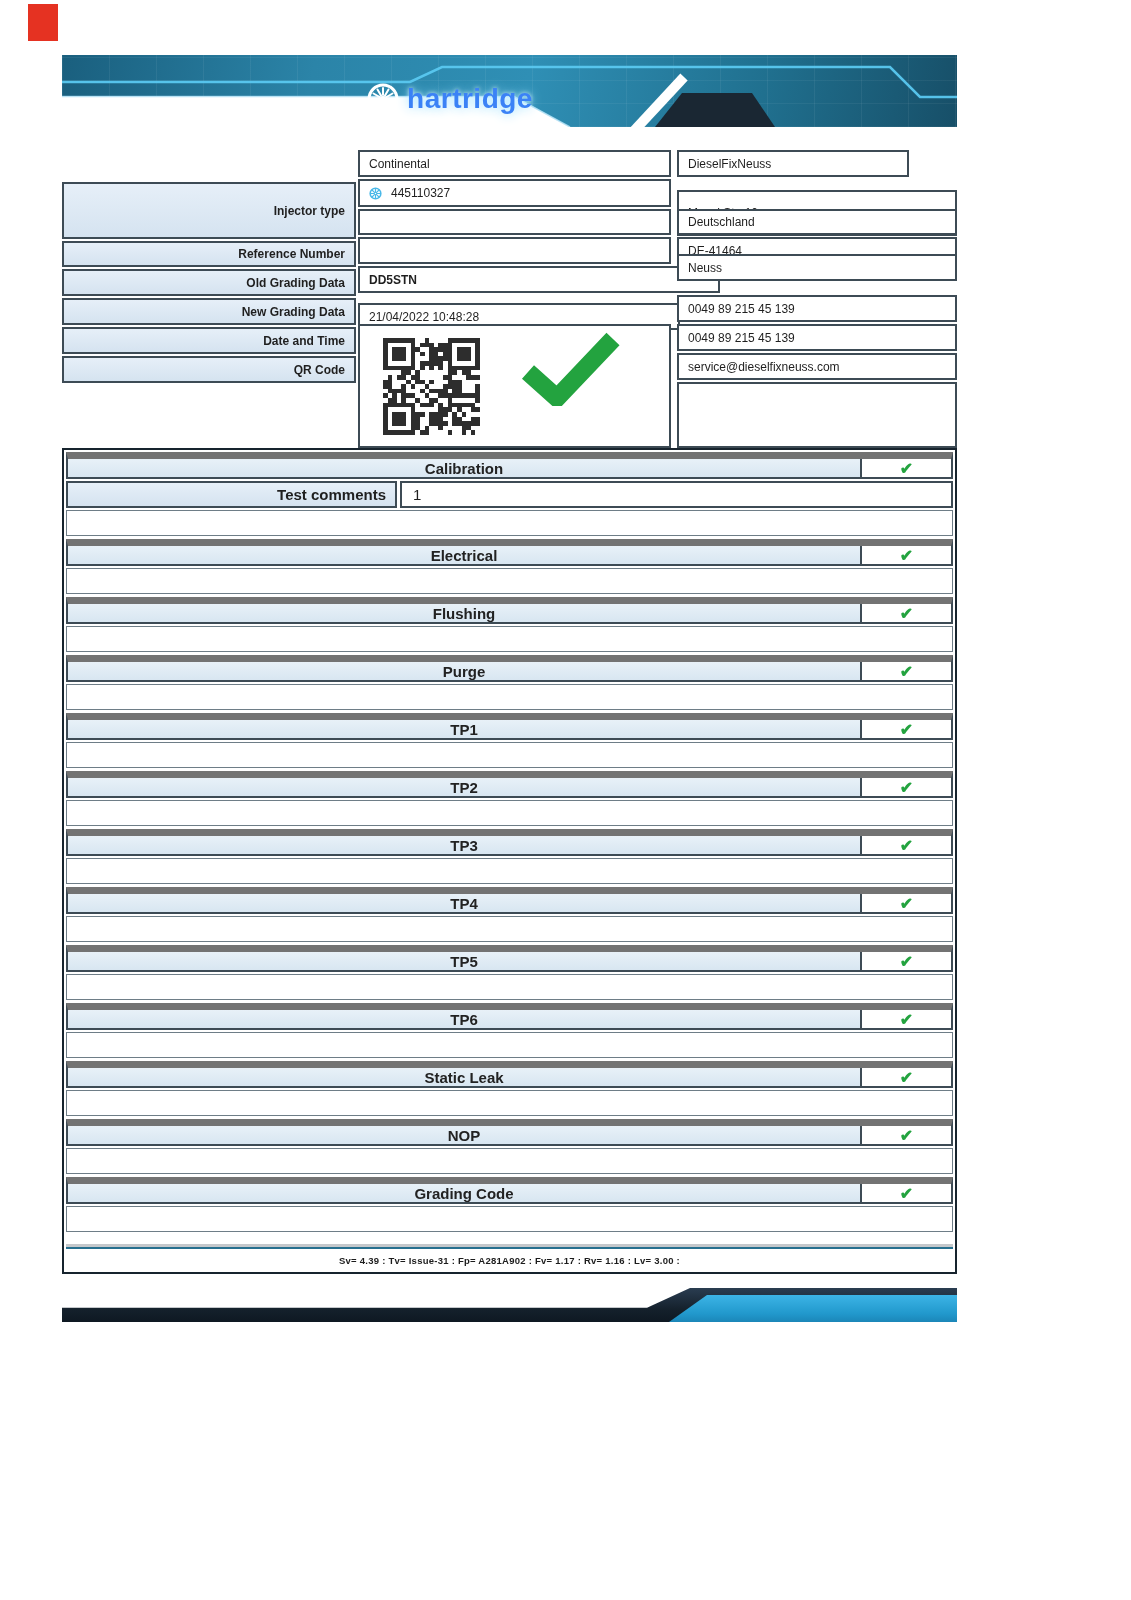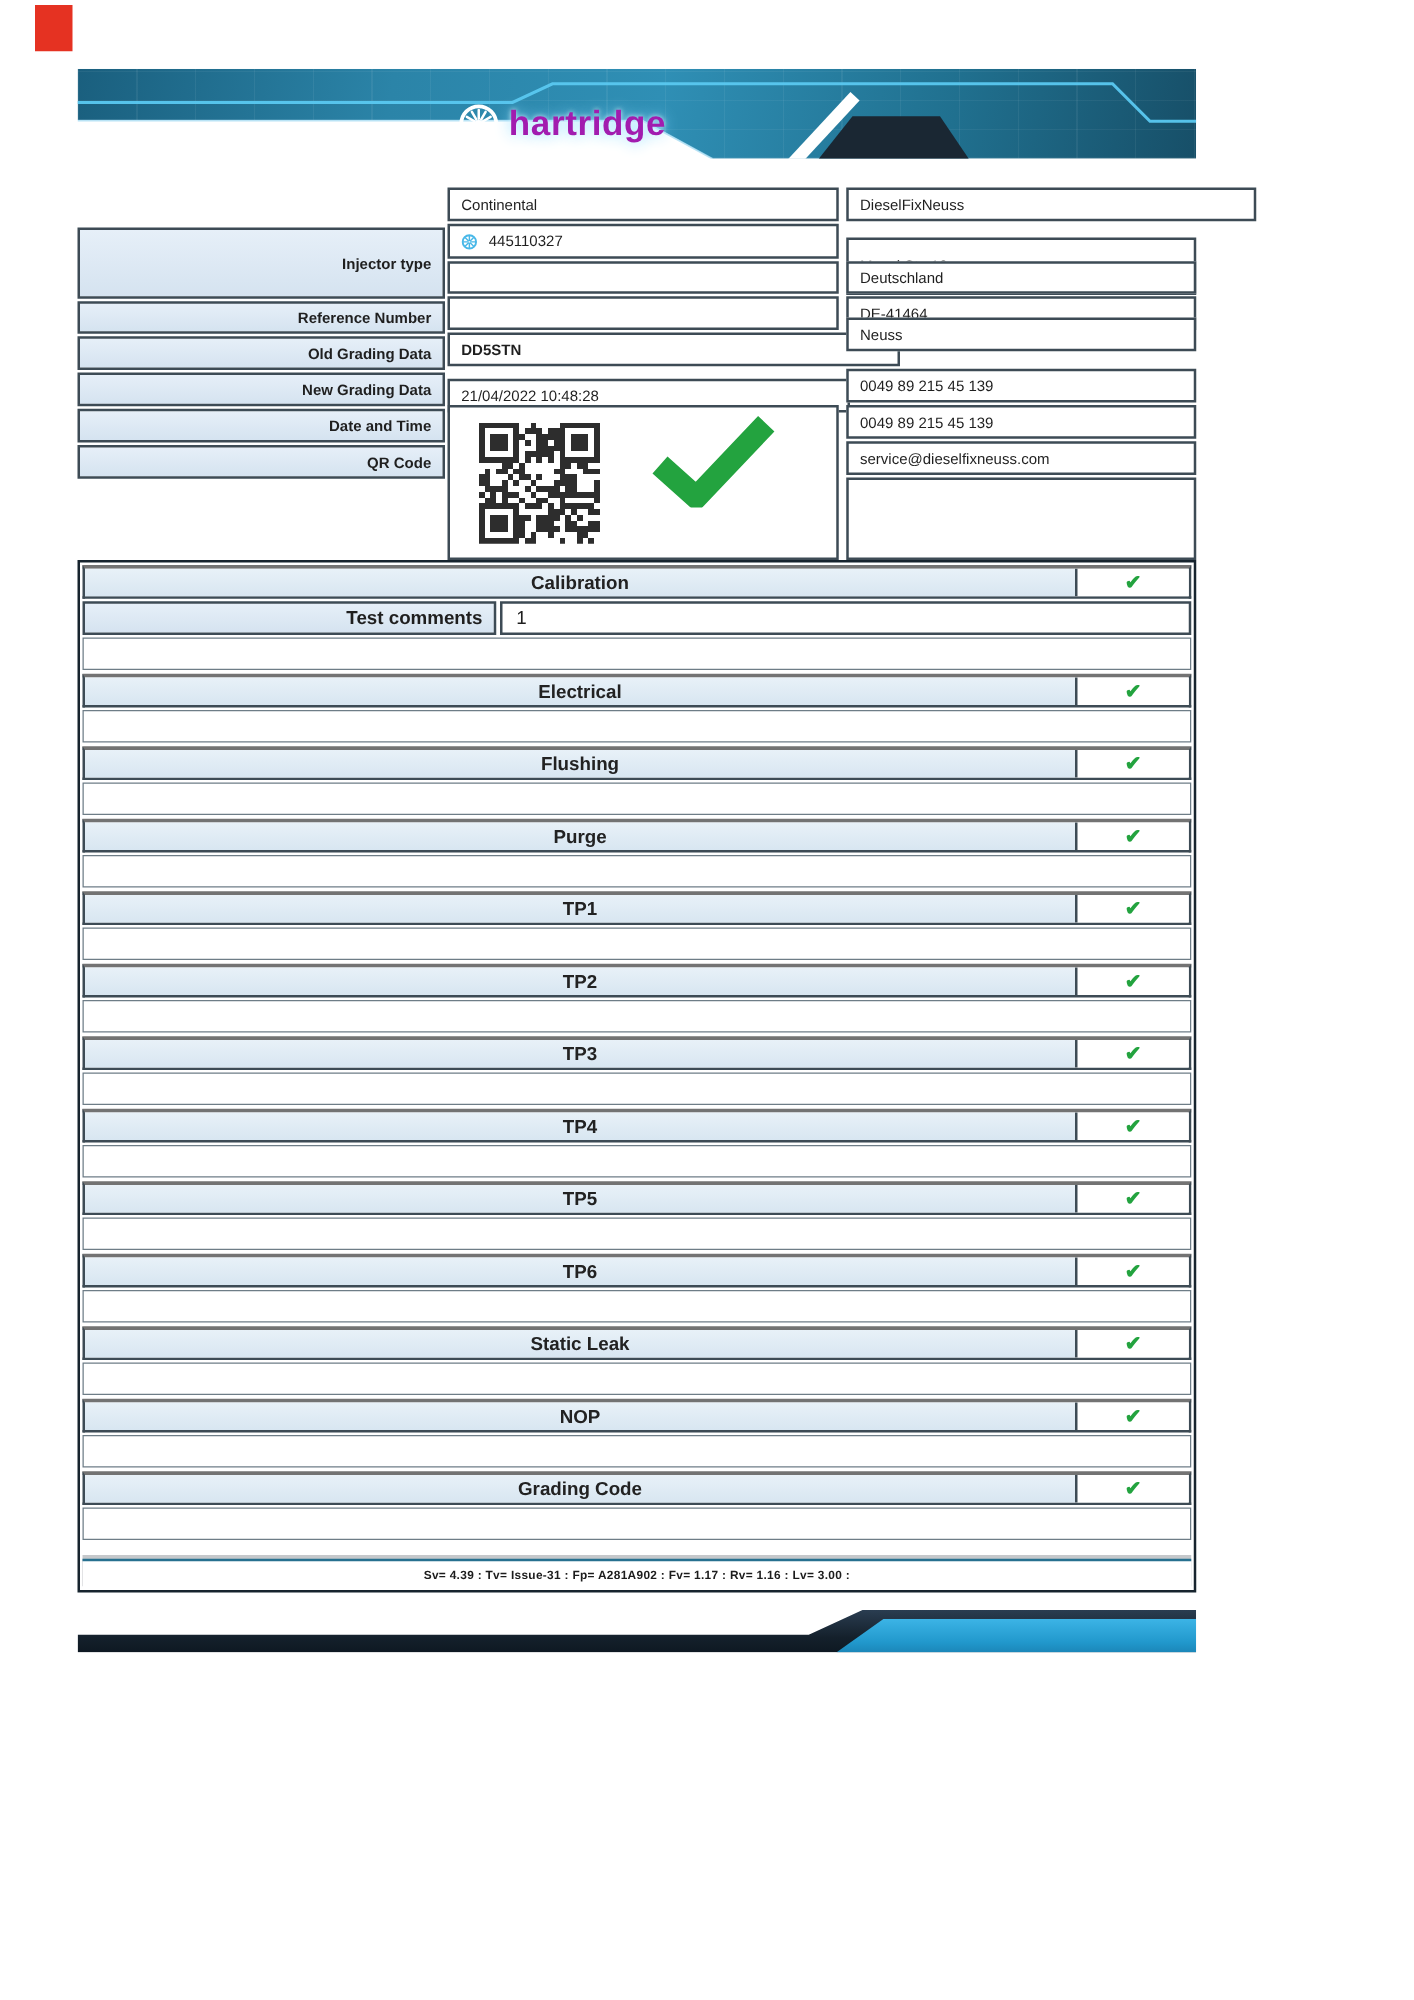--- a/index.html
+++ b/index.html
@@ -13,36 +13,36 @@
   
   .banner{left:62px;top:55px;width:895px;height:72px;
     background:
       repeating-linear-gradient(90deg, rgba(255,255,255,.06) 0 1px, transparent 1px 47px),
       repeating-linear-gradient(0deg, rgba(255,255,255,.05) 0 1px, transparent 1px 23px),
       linear-gradient(100deg,#1a5f7e 0%,#2b84a8 28%,#2f8fb5 52%,#20708f 78%,#174f68 100%);
     clip-path:polygon(0 0,100% 0,100% 100%,56.8% 100%,50.5% 57%,0 57%);}
   .banner-decor{left:62px;top:55px;width:895px;height:72px;pointer-events:none;}
   .logo{left:62px;top:55px;width:895px;height:72px;display:flex;align-items:center;justify-content:center;pointer-events:none;}
   .logo-inner{display:flex;align-items:center;gap:7px;transform:translate(-60px,8px);}
-  .logo-text{font-size:28px;font-weight:bold;color:#a21caf;letter-spacing:.5px;
+  .logo-text{font-size:28px;font-weight:bold;color:#3b82f6;letter-spacing:.5px;
     text-shadow:0 0 12px rgba(135,220,255,.95),0 0 4px rgba(255,255,255,.85);text-align:right;}
 
   
   .cell{position:absolute;background:#fff;border:2px solid var(--bordark);box-sizing:border-box;
     font-size:12px;color:#1f1f1f;display:flex;align-items:center;padding:0 9px;white-space:nowrap;}
   .cell.lab{background:linear-gradient(180deg,#e6eff8 0%,#d5e3f0 100%);justify-content:flex-end;font-weight:bold;text-align:right;margin-top:32px;}
   .cell.bold{font-weight:bold;}
   .bullet{display:inline-block;margin-right:9px;line-height:0;}
 
   
   .secs{left:62px;top:448px;width:895px;height:826px;border:2px solid #17242e;box-sizing:border-box;
     padding:2px 2px 0 2px;display:flex;flex-direction:column;background:#fff;}
   #sections-host{display:flex;flex-direction:column;}
   .sec-header{height:27px;margin-bottom:2px;display:flex;box-sizing:border-box;
-    border:2px solid var(--bordark);border-top:3px solid #737373;background:#fff;}
+    border:2px solid var(--bordark);border-top:7px solid #737373;background:#fff;}
   .sec-title{flex:1;background:linear-gradient(180deg,#e8f1f8 0%,#d8e6f1 100%);display:flex;align-items:center;justify-content:center;
     font-weight:bold;font-size:15px;color:#222;}
   .sec-check{width:89px;background:#fff;border-left:2px solid var(--bordark);display:flex;align-items:center;justify-content:center;
     color:var(--green);font-weight:bold;font-size:16px;}
   .sec-empty{height:26px;margin-bottom:3px;border:1px solid #6e7d87;background:#fff;box-sizing:border-box;}
   .comments-row{height:27px;margin-bottom:2px;display:flex;}
   .com-label{width:331px;box-sizing:border-box;border:2px solid var(--bordark);background:linear-gradient(180deg,#e6eff8,#d5e3f0);
     display:flex;align-items:center;justify-content:flex-end;padding-right:9px;font-weight:bold;font-size:15px;color:#1f1f1f;}
   .com-value{flex:1;margin-left:3px;box-sizing:border-box;border:2px solid var(--bordark);background:#fff;
     display:flex;align-items:center;padding-left:11px;font-size:15px;color:#1f1f1f;}
@@ -124,21 +124,21 @@
     </svg>
   </span>
   <span>445110327</span>
 </div>
 <div class="cell" style="left:358px;top:209px;width:313px;height:26px;"></div>
 <div class="cell" style="left:358px;top:237px;width:313px;height:27px;"></div>
 <div class="cell bold" style="left:358px;top:266px;width:362px;height:27px;">DD5STN</div>
 <div class="cell" style="left:358px;top:303px;width:322px;height:27px;">21/04/2022 10:48:28</div>
 <div class="cell" style="left:358px;top:324px;width:313px;height:124px;"></div>
 
-<div class="cell" style="left:677px;top:150px;width:328px;height:27px;">DieselFixNeuss</div>
+<div class="cell" style="left:677px;top:150px;width:232px;height:27px;">DieselFixNeuss</div>
 <div class="cell" style="left:677px;top:190px;width:280px;height:46px;">Mosel Str. 10</div>
 <div class="cell" style="left:677px;top:209px;width:280px;height:26px;">Deutschland</div>
 <div class="cell" style="left:677px;top:237px;width:280px;height:27px;">DE-41464</div>
 <div class="cell" style="left:677px;top:254px;width:280px;height:27px;">Neuss</div>
 <div class="cell" style="left:677px;top:295px;width:280px;height:27px;">0049 89 215 45 139</div>
 <div class="cell" style="left:677px;top:324px;width:280px;height:27px;">0049 89 215 45 139</div>
 <div class="cell" style="left:677px;top:353px;width:280px;height:27px;">service@dieselfixneuss.com</div>
 <div class="cell" style="left:677px;top:382px;width:280px;height:66px;"></div>
 
 <div class="abs qr" id="qr-box"><svg viewBox="0 0 21 21">

